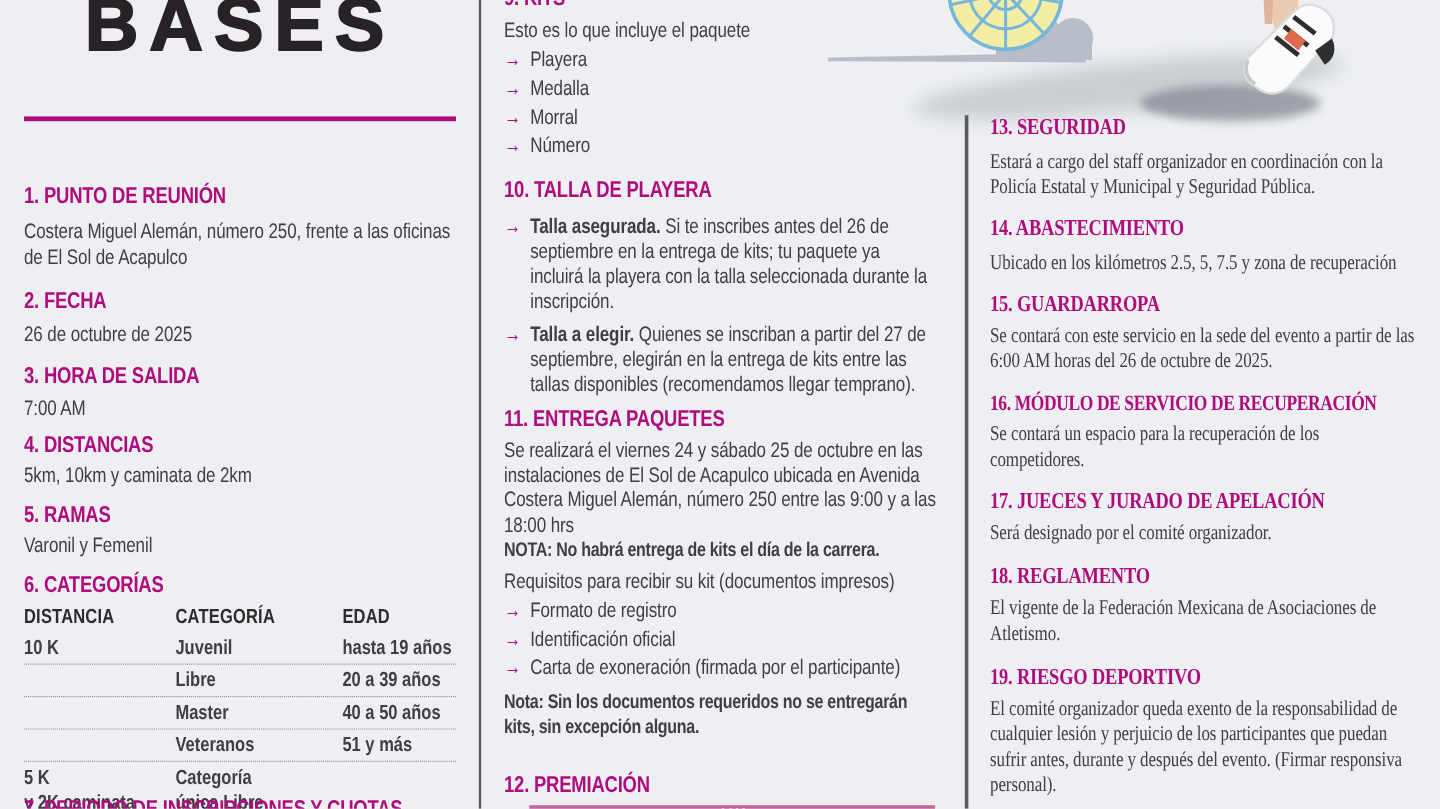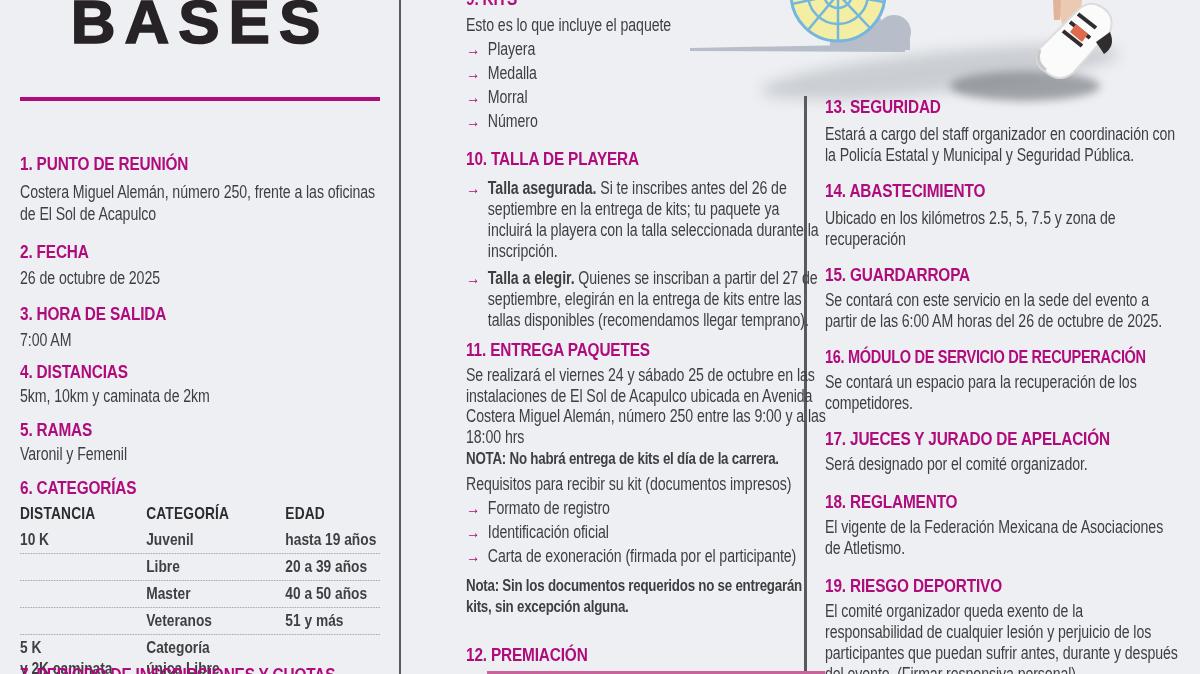--- a/index.html
+++ b/index.html
@@ -6,23 +6,23 @@
   body{
     width:1200px;height:674px;position:relative;overflow:hidden;
     background:#edeff2;
     font-family:"Liberation Sans", sans-serif;
     color:#3f3e41;
   }
   .col{position:absolute;top:0;}
   .scalewrap{position:absolute;top:0;left:0;transform:scaleX(0.809);transform-origin:0 0;height:674px;}
   #col-left{left:20px;width:360px;height:492px;}
   #col-left .scalewrap{width:445px;}
-  #col-mid{left:420px;width:360px;height:674px;margin-left:46px;}
+  #col-mid{left:420px;width:360px;height:674px;}
   #col-mid .scalewrap{width:445px;}
-  #col-right{left:825px;width:355px;height:674px;}
+  #col-right{left:825px;width:355px;height:674px;font-family:Liberation Serif, serif;}
   #col-right .scalewrap{width:438px;top:96px;}
 
   .bases-title{
     position:absolute;top:-14px;left:0;width:360px;text-align:center;
     font-size:62px;font-weight:bold;letter-spacing:9px;color:#272225;
     -webkit-text-stroke:1.6px #272225;white-space:nowrap;
   }
   .title-rule{position:absolute;top:97px;left:0;width:360px;height:4px;background:#b00b7c;}
 
   .sec-h{

